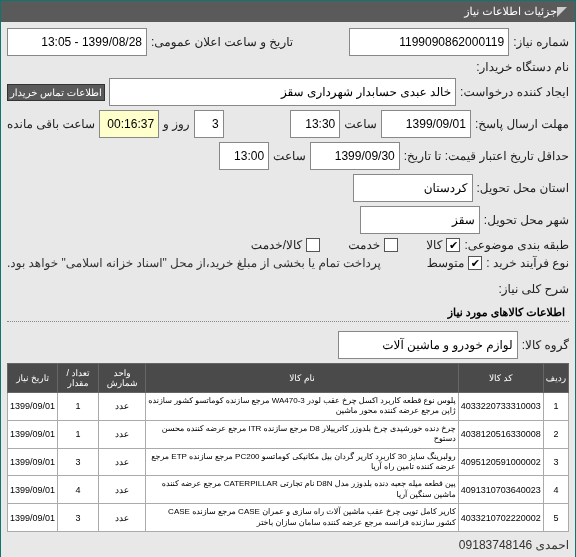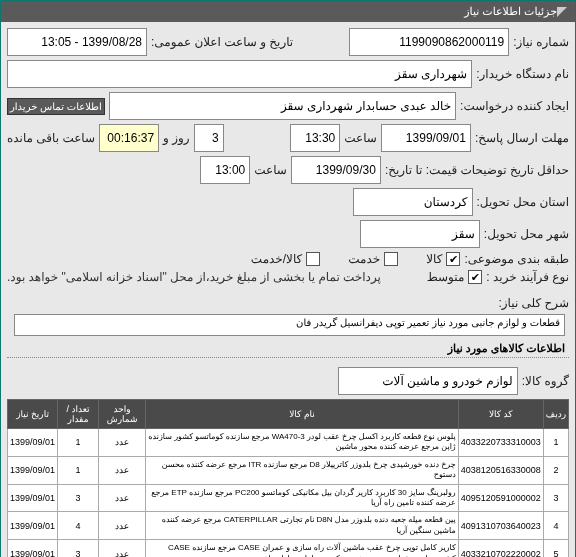--- a/index.html
+++ b/index.html
@@ -121,21 +121,20 @@
     <div class="row-group">
       <span class="label">شماره نیاز:</span>
       <span class="field" style="width:160px">1199090862000119</span>
       <span class="spacer"></span>
       <span class="label">تاریخ و ساعت اعلان عمومی:</span>
       <span class="field" style="width:140px">1399/08/28 - 13:05</span>
     </div>
 
     <div class="row-group">
       <span class="label">نام دستگاه خریدار:</span>
-      <span class="field field-wide">شهرداری سقز</span>
     </div>
 
     <div class="row-group">
       <span class="label">ایجاد کننده درخواست:</span>
       <span class="field field-wide">خالد عبدی حسابدار شهرداری سقز</span>
       <button class="btn-contact">اطلاعات تماس خریدار</button>
     </div>
 
     <div class="row-group">
       <span class="label">مهلت ارسال پاسخ:</span>
@@ -143,21 +142,21 @@
       <span class="label">ساعت</span>
       <span class="field" style="width:50px">13:30</span>
       <span class="spacer"></span>
       <span class="field" style="width:30px;text-align:center">3</span>
       <span class="label">روز و</span>
       <span class="field" style="width:60px;background:#ffffcc">00:16:37</span>
       <span class="label">ساعت باقی مانده</span>
     </div>
 
     <div class="row-group">
-      <span class="label">حداقل تاریخ توضیحات قیمت: تا تاریخ:</span>
+      <span class="label">حداقل تاریخ اعتبار قیمت: تا تاریخ:</span>
       <span class="field" style="width:90px">1399/09/30</span>
       <span class="label">ساعت</span>
       <span class="field" style="width:50px">13:00</span>
     </div>
 
     <div class="row-group">
       <span class="label">استان محل تحویل:</span>
       <span class="field" style="width:120px">کردستان</span>
     </div>
 
@@ -184,21 +183,20 @@
       <span class="label">متوسط</span>
       <span class="spacer"></span>
       <span class="small-text">پرداخت تمام یا بخشی از مبلغ خرید،از محل "اسناد خزانه اسلامی" خواهد بود.</span>
     </div>
 
     <div style="height:8px"></div>
 
     <div class="row-group">
       <span class="label" style="font-weight:normal">شرح کلی نیاز:</span>
     </div>
-    <div class="textarea">قطعات و لوازم جانبی مورد نیاز تعمیر توپی دیفرانسیل گریدر فان</div>
 
     <div class="section-title">اطلاعات کالاهای مورد نیاز</div>
 
     <div class="row-group">
       <span class="label">گروه کالا:</span>
       <span class="field" style="width:180px">لوازم خودرو و ماشین آلات</span>
     </div>
 
     <table class="data">
       <thead>

